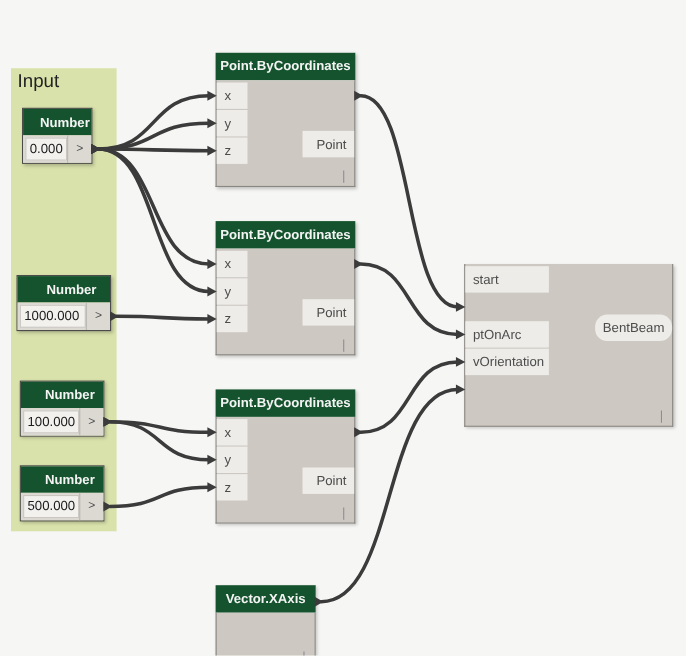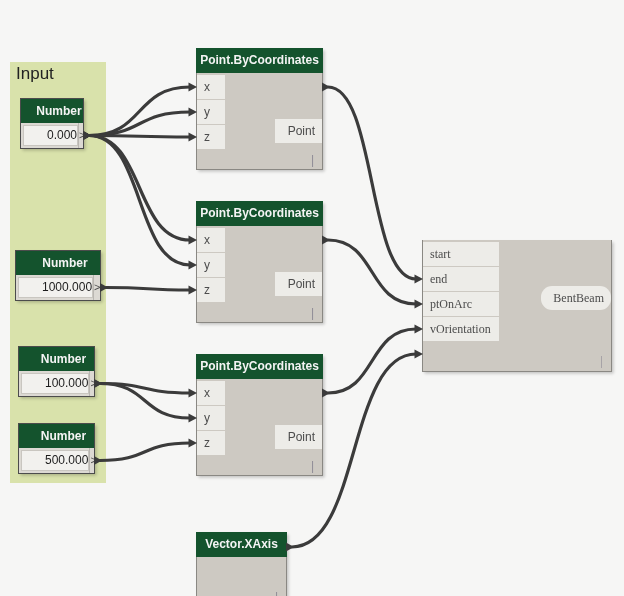--- a/index.html
+++ b/index.html
@@ -12,21 +12,21 @@
 
   
   .node{position:absolute;box-sizing:border-box;box-shadow:1.5px 1.5px 3px rgba(0,0,0,.22);}
   .hdr{height:25px;line-height:25px;text-align:center;background:#14532d;
        color:#f4f4f4;font-weight:bold;font-size:12px;white-space:nowrap;overflow:hidden;}
   .nbody{position:relative;background:#cdc9c2;border:1px solid #8a8883;border-top:none;box-sizing:border-box;}
   .numnode{border:1px solid #4c4c4c;}
   .numnode .hdr{height:24px;line-height:24px;padding-left:14px;}
   .numbody{position:relative;display:flex;height:25px;background:#dcd9d3;}
   .numval{flex:1;margin:2px 0 2px 2px;background:#f2f1ee;border:1px solid #c9c6c0;
-          font-size:12px;color:#1c1c1c;line-height:19px;padding-left:23px;}
+          font-size:12px;color:#1c1c1c;line-height:19px;padding-left:3px;}
   .numcaret{width:21px;text-align:center;line-height:25px;font-size:11px;color:#4a4a4a;border-left:1px solid #b9b6b1;}
 
   .port{position:absolute;height:24px;line-height:24px;font-size:12px;color:#4c4c4c;
         background:#edece8;box-sizing:border-box;}
   .port.in{left:0;padding-left:7px;}
   .port.out{right:0;padding:0 7px;text-align:right;margin-top:44px;}
   .lacing{position:absolute;right:8px;bottom:2px;font-size:12px;color:#8f8c96;}
 
   svg#wires{position:absolute;left:0;top:0;z-index:6;pointer-events:none;}
   svg#wires path{pointer-events:stroke;}
@@ -143,23 +143,22 @@
     <div class="nbody" style="height:97px;">
       <div class="port in" style="top:2px;width:28px;">x</div>
       <div class="port in" style="top:27px;width:28px;">y</div>
       <div class="port in" style="top:52px;width:28px;">z</div>
       <div class="port out" style="top:2px;width:47px;">Point</div>
       <div class="lacing">|</div>
     </div>
   </div>
 
   <div class="node" style="left:422px;top:240px;width:190px;">
-    <div class="nbody" style="height:132px;font-family:Liberation Serif, serif;">
+    <div class="nbody" style="height:148px;">
       <div class="port in" style="top:2px;width:76px;">start</div>
-      <div class="port in" style="top:27px;width:76px;">end</div>
       <div class="port in" style="top:77px;width:76px;">vOrientation</div>
       <div class="port in" style="top:52px;width:76px;">ptOnArc</div>
       <div class="port out" style="top:2px;width:70px;border-radius:11px;">BentBeam</div>
       <div class="lacing">|</div>
     </div>
   </div>
 
   <div class="node" style="left:196px;top:532px;width:91px;">
     <div class="hdr">Vector.XAxis</div>
     <div class="nbody" style="height:50px;">

